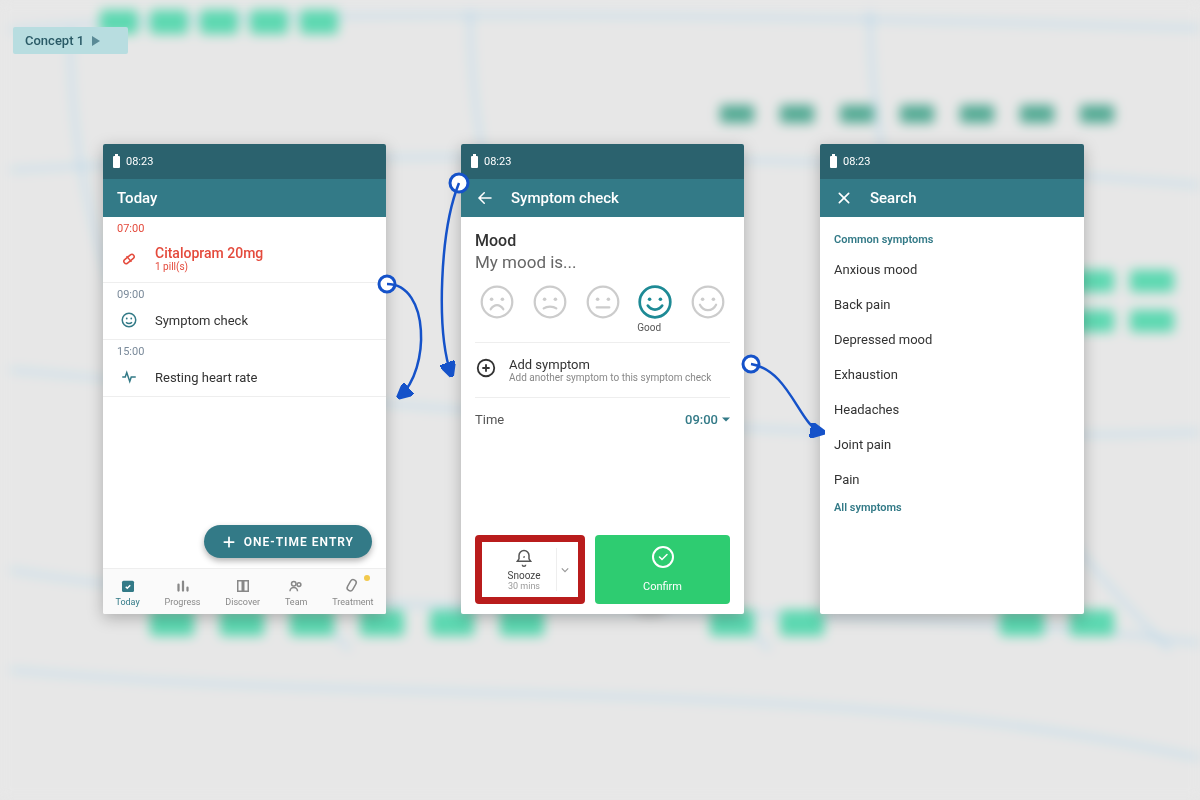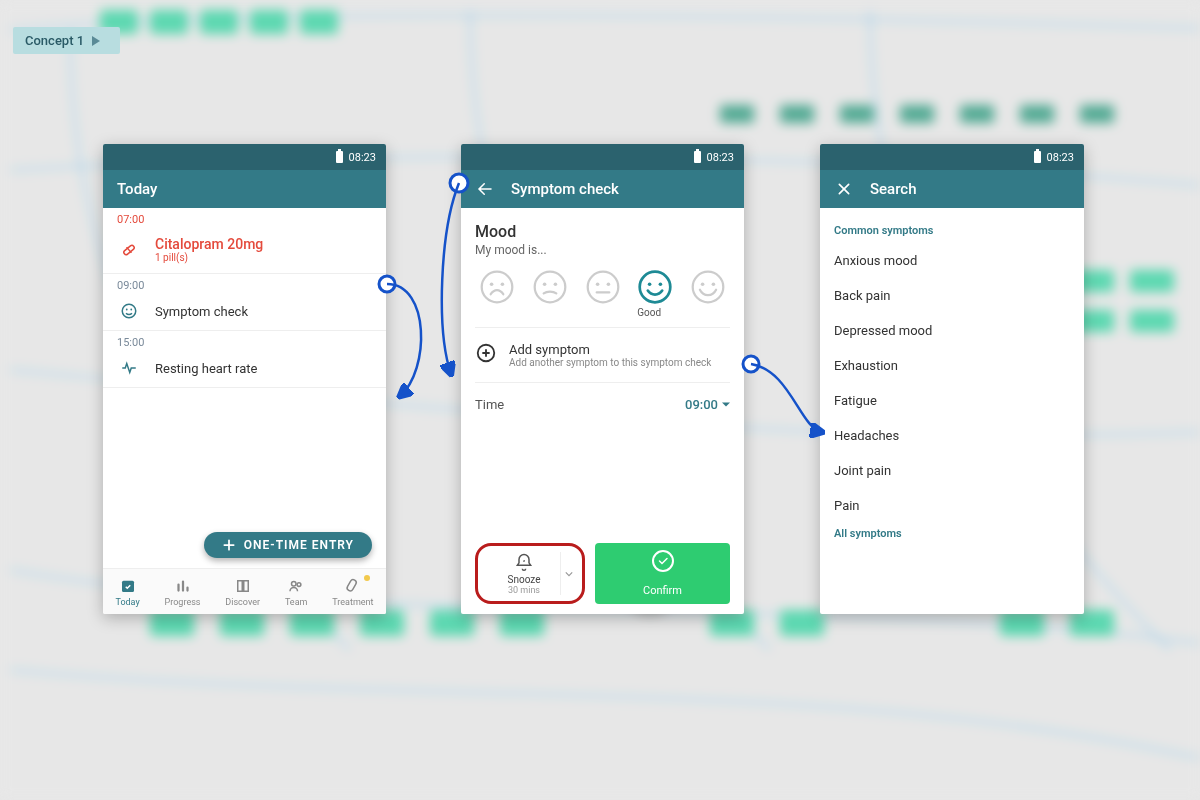--- a/index.html
+++ b/index.html
@@ -12,38 +12,38 @@
   }
 
   
   .bg-blur { position:absolute; inset:0; filter: blur(6px); opacity:0.85; overflow:hidden; }
   .bg-blur svg { width: 1400px; height: 900px; margin:-50px 0 0 -50px; }
 
   .concept-tag {
     position:absolute; top:27px; left:13px;
     background:#b8dde0; color:#2a5a66;
     font-size:13px; font-weight:500;
-    padding:6px 20px 6px 12px; border-radius:2px;
+    padding:6px 28px 6px 12px; border-radius:2px;
     display:flex; align-items:center; gap:8px;
   }
   .concept-tag .tri { display:inline-block; width:0;height:0;border-left:8px solid #5a8a96;border-top:5px solid transparent;border-bottom:5px solid transparent;}
 
   
   .phone {
     position:absolute; width:283px; height:470px;
     background:#fff; border-radius:2px; box-shadow:0 4px 16px rgba(0,0,0,.25);
     display:flex; flex-direction:column; overflow:hidden;
   }
   .phone.p1 { left:103px; top:144px; }
   .phone.p2 { left:461px; top:144px; }
   .phone.p3 { left:820px; top:144px; width:264px; }
 
   .statusbar {
-    height:26px; background:#2b626e; color:#fff;
-    display:flex; justify-content:flex-end; align-items:center;
+    height:35px; background:#2b626e; color:#fff;
+    display:flex; justify-content:flex-start; align-items:center;
     padding:0 10px; font-size:11px; gap:6px;
   }
   .battery { display:inline-block; width:7px; height:12px; background:#fff; border-radius:1px; position:relative;}
   .battery::before{content:"";position:absolute;top:-2px;left:2px;width:3px;height:2px;background:#fff;}
 
   .appbar {
     height:38px; background:#337a87; color:#fff;
     display:flex; align-items:center; padding:0 14px; gap:16px;
     font-size:15px; font-weight:500;
   }
@@ -56,50 +56,50 @@
   .time-lbl.red { color:#e44a3c; }
   .row { display:flex; align-items:center; padding:8px 14px 10px; border-bottom:1px solid #eee; gap:14px;}
   .row .ic { width:24px; display:flex;justify-content:center;}
   .row .texts .title { font-size:13px; color:#333; }
   .row.red .title { color:#e44a3c; font-weight:500; font-size:14px;}
   .row.red .sub { color:#e44a3c; font-size:10px;}
 
   .fab {
     position:absolute; bottom:56px; right:14px;
     background:#337a87; color:#fff; border-radius:22px;
-    height:26px; padding:0 18px; display:flex; align-items:center; gap:8px;
+    height:33px; padding:0 18px; display:flex; align-items:center; gap:8px;
     font-size:12px; font-weight:600; letter-spacing:1px;
     box-shadow:0 3px 6px rgba(0,0,0,.3); cursor:pointer;
   }
   .bottomnav {
     position:absolute; bottom:0; left:0; right:0; height:46px;
     background:#fafafa; border-top:1px solid #eee;
     display:flex; justify-content:space-around; align-items:center;
   }
   .bn-item { display:flex; flex-direction:column; align-items:center; gap:2px; font-size:9px; color:#888; cursor:pointer; position:relative;}
   .bn-item.active { color:#337a87; }
   .bn-item .nic { width:18px; height:18px; }
   .bn-badge { position:absolute; top:-2px; right:4px; width:6px;height:6px;background:#f2c94c;border-radius:50%;}
 
   
   .p2 .content { padding:14px 14px 0; display:flex; flex-direction:column;}
   .mood-h { font-size:16px; font-weight:500; color:#333;}
-  .mood-sub { font-size:12px; color:#666; margin-top:2px; margin-bottom:12px;}
+  .mood-sub { font-size:17px; color:#666; margin-top:2px; margin-bottom:12px;}
   .faces { display:flex; justify-content:space-between; padding:0 4px 8px; border-bottom:1px solid #eee;}
   .face { width:36px; height:36px; cursor:pointer;}
   .face-wrap { display:flex; flex-direction:column; gap:2px;}
   .face-lbl { font-size:10px; color:#555; height:12px;}
   .addsym { display:flex; gap:12px; padding:14px 0; border-bottom:1px solid #eee; cursor:pointer;}
   .addsym .plus-ic { width:22px;height:22px;}
   .addsym .t1 { font-size:13px; color:#333;}
   .addsym .t2 { font-size:10px; color:#888;}
   .timerow { display:flex; justify-content:space-between; align-items:center; padding:14px 0; font-size:13px; color:#555;gap:15px;}
   .timerow .val { color:#337a87; font-weight:500; display:flex; align-items:center; gap:4px; cursor:pointer;}
   .bottom-actions { position:absolute; bottom:10px; left:14px; right:14px; display:flex; gap:10px;}
-  .snooze { flex:0 0 110px; border:3px solid #b91c1c; border-radius:16px; display:flex; align-items:center; padding:6px 6px 6px 10px;}
+  .snooze { flex:0 0 110px; border:7px solid #b91c1c; border-radius:4px; display:flex; align-items:center; padding:6px 6px 6px 10px;}
   .snooze .sn-main{display:flex;flex-direction:column;align-items:center;flex:1;}
   .snooze .sn-main .lbl{font-size:10px;color:#444;margin-top:2px;}
   .snooze .sn-main .sub{font-size:9px;color:#999;}
   .snooze .chev{width:16px;border-left:1px solid #eee;display:flex;justify-content:center;align-items:center;height:100%;color:#999;cursor:pointer;}
   .confirm { flex:1; background:#2ecc71; border-radius:4px; display:flex; flex-direction:column; align-items:center; justify-content:center; color:#fff; gap:12px; cursor:pointer;}
   .confirm .chk{width:22px;height:22px;border:2px solid #fff;border-radius:50%;display:flex;align-items:center;justify-content:center;}
   .confirm .lbl{font-size:11px;}
 
   
   .p3 .content{ padding:12px 14px 13px;}
@@ -402,21 +402,20 @@
         </svg>
     </div>
     <span>Search</span>
   </div>
   <div class="content">
     <div class="section-h">Common symptoms</div>
     <div class="sym-item">Anxious mood</div>
     <div class="sym-item">Back pain</div>
     <div class="sym-item">Depressed mood</div>
     <div class="sym-item">Exhaustion</div>
-    <div class="sym-item">Fatigue</div>
     <div class="sym-item">Headaches</div>
     <div class="sym-item">Joint pain</div>
     <div class="sym-item">Pain</div>
     <div class="section-h">All symptoms</div>
   </div>
 </div>
 
 <svg class="connectors" width="1200" height="800">
   <defs>
     <marker id="arr" viewBox="0 0 10 10" refX="8" refY="5" markerWidth="6" markerHeight="6" orient="auto">

